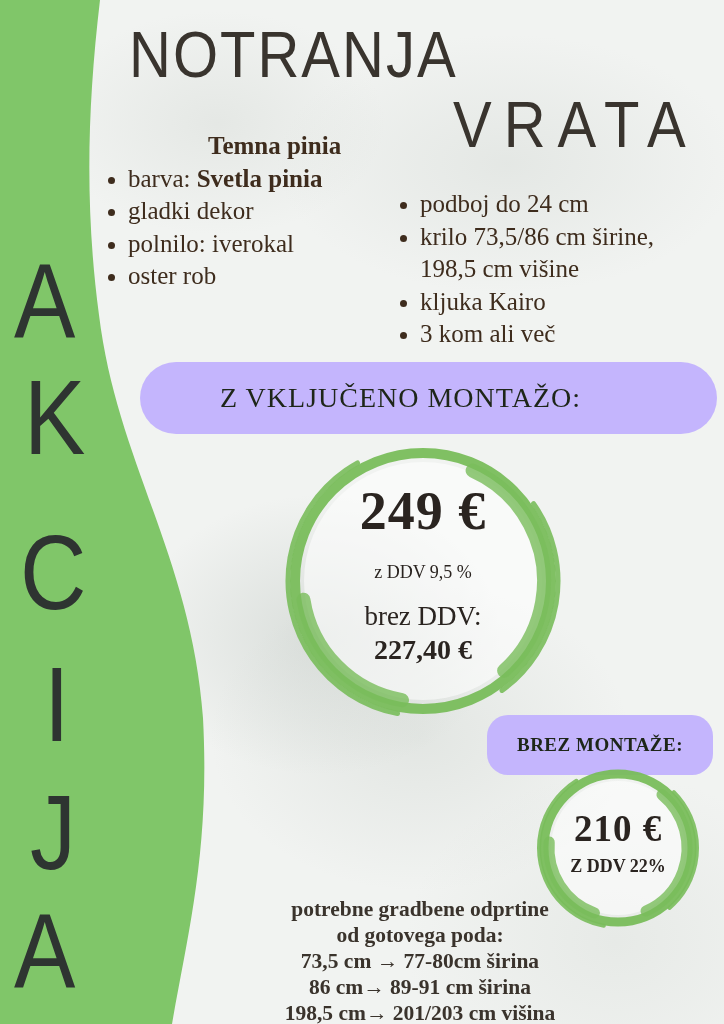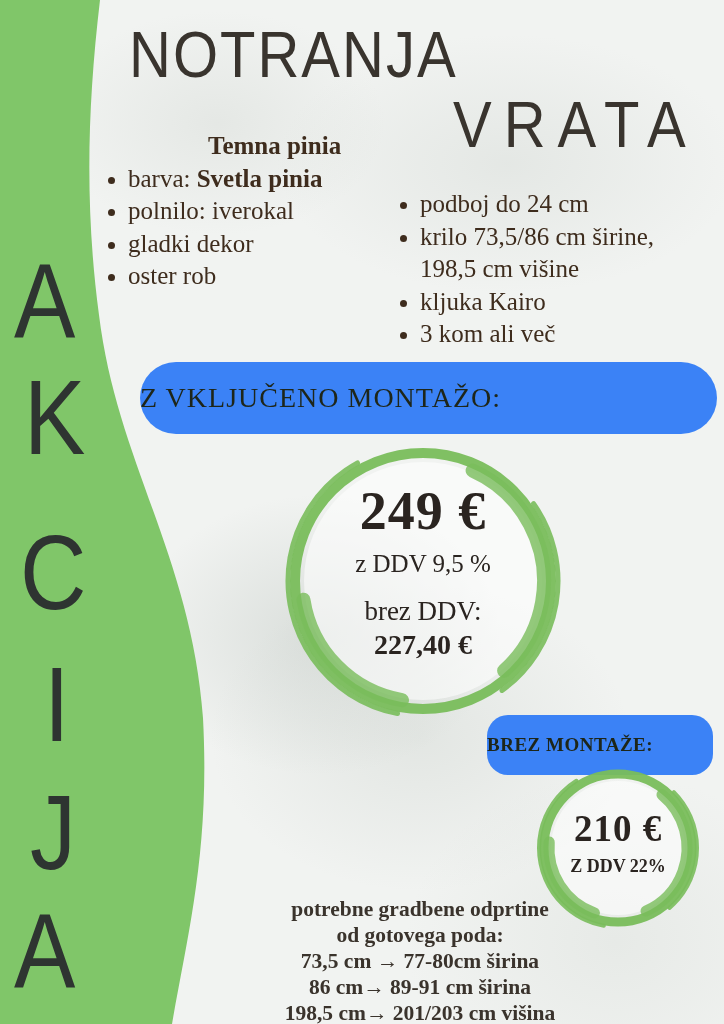--- a/index.html
+++ b/index.html
@@ -36,43 +36,43 @@
 
   .list { position:absolute; z-index:3; font-size:25px; line-height:32.5px; color:#3e2c1d; white-space:nowrap; }
   .list-left  { left:108px; top:130px; }
   .list-right { left:400px; top:188px; }
   .dot { display:inline-block; width:7px; height:7px; border-radius:50%; background:#3e2c1d; margin-right:13px; vertical-align:3px; }
   .row-indent-deep { padding-left:100px; }
   .row-indent { padding-left:20px; }
   .bold { font-weight:700; }
 
   .banner {
-    position:absolute; z-index:3; background:#3b82f6;
-    display:flex; align-items:center; justify-content:flex-start;
+    position:absolute; z-index:3; background:#c4b5fd;
+    display:flex; align-items:center; justify-content:center;
     color:#1e2619; box-sizing:border-box; white-space:nowrap;
   }
   .banner-main {
     left:140px; top:362px; width:577px; height:72px; border-radius:36px;
     font-size:28px; letter-spacing:1px; padding-right:56px;
   }
   .banner-side {
     left:487px; top:715px; width:226px; height:60px; border-radius:21px;
     font-size:19px; font-weight:700; letter-spacing:0.5px;
   }
 
   .circle-wrap { position:absolute; z-index:3; }
   .circle-main { left:270px; top:428px; width:306px; height:306px; }
   .circle-side { left:527px; top:757px; width:182px; height:182px; }
   .circle-wrap svg { position:absolute; inset:0; }
   .price-stack {
     position:absolute; inset:0; display:flex; flex-direction:column;
     align-items:center; text-align:right; color:#2a2420;
   }
   .price-main-amount { font-size:54px; font-weight:700; margin-top:52px; letter-spacing:1px; }
-  .price-main-vat    { font-size:25px; margin-top:8px; }
+  .price-main-vat    { font-size:18px; margin-top:20px; }
   .price-main-excl-label  { font-size:27px; margin-top:18px; }
   .price-main-excl-amount { font-size:28px; font-weight:700; margin-top:2px; }
   .price-side-amount { font-size:37px; font-weight:700; margin-top:50px; letter-spacing:1px; }
   .price-side-vat    { font-size:18px; font-weight:700; margin-top:6px; }
 
   .footer {
     position:absolute; z-index:3; left:250px; top:896px; width:340px;
     text-align:center; font-size:21.5px; font-weight:700;
     line-height:26px; color:#3a332c;
   }
@@ -95,24 +95,24 @@
 
   <div class="title title-1">NOTRANJA</div>
   <div class="title title-2">VRATA</div>
 
   <div class="list list-left">
     <div class="row row-indent-deep bold">Temna pinia</div>
     <div class="row">
       <span class="dot"></span><span>barva: </span><span class="bold">Svetla pinia</span>
     </div>
     <div class="row">
-      <span class="dot"></span><span>polnilo: iverokal</span>
+      <span class="dot"></span><span>gladki dekor</span>
     </div>
     <div class="row">
-      <span class="dot"></span><span>gladki dekor</span>
+      <span class="dot"></span><span>polnilo: iverokal</span>
     </div>
     <div class="row">
       <span class="dot"></span><span>oster rob</span>
     </div>
   </div>
 
   <div class="list list-right">
     <div class="row">
       <span class="dot"></span><span>podboj do 24 cm</span>
     </div>

